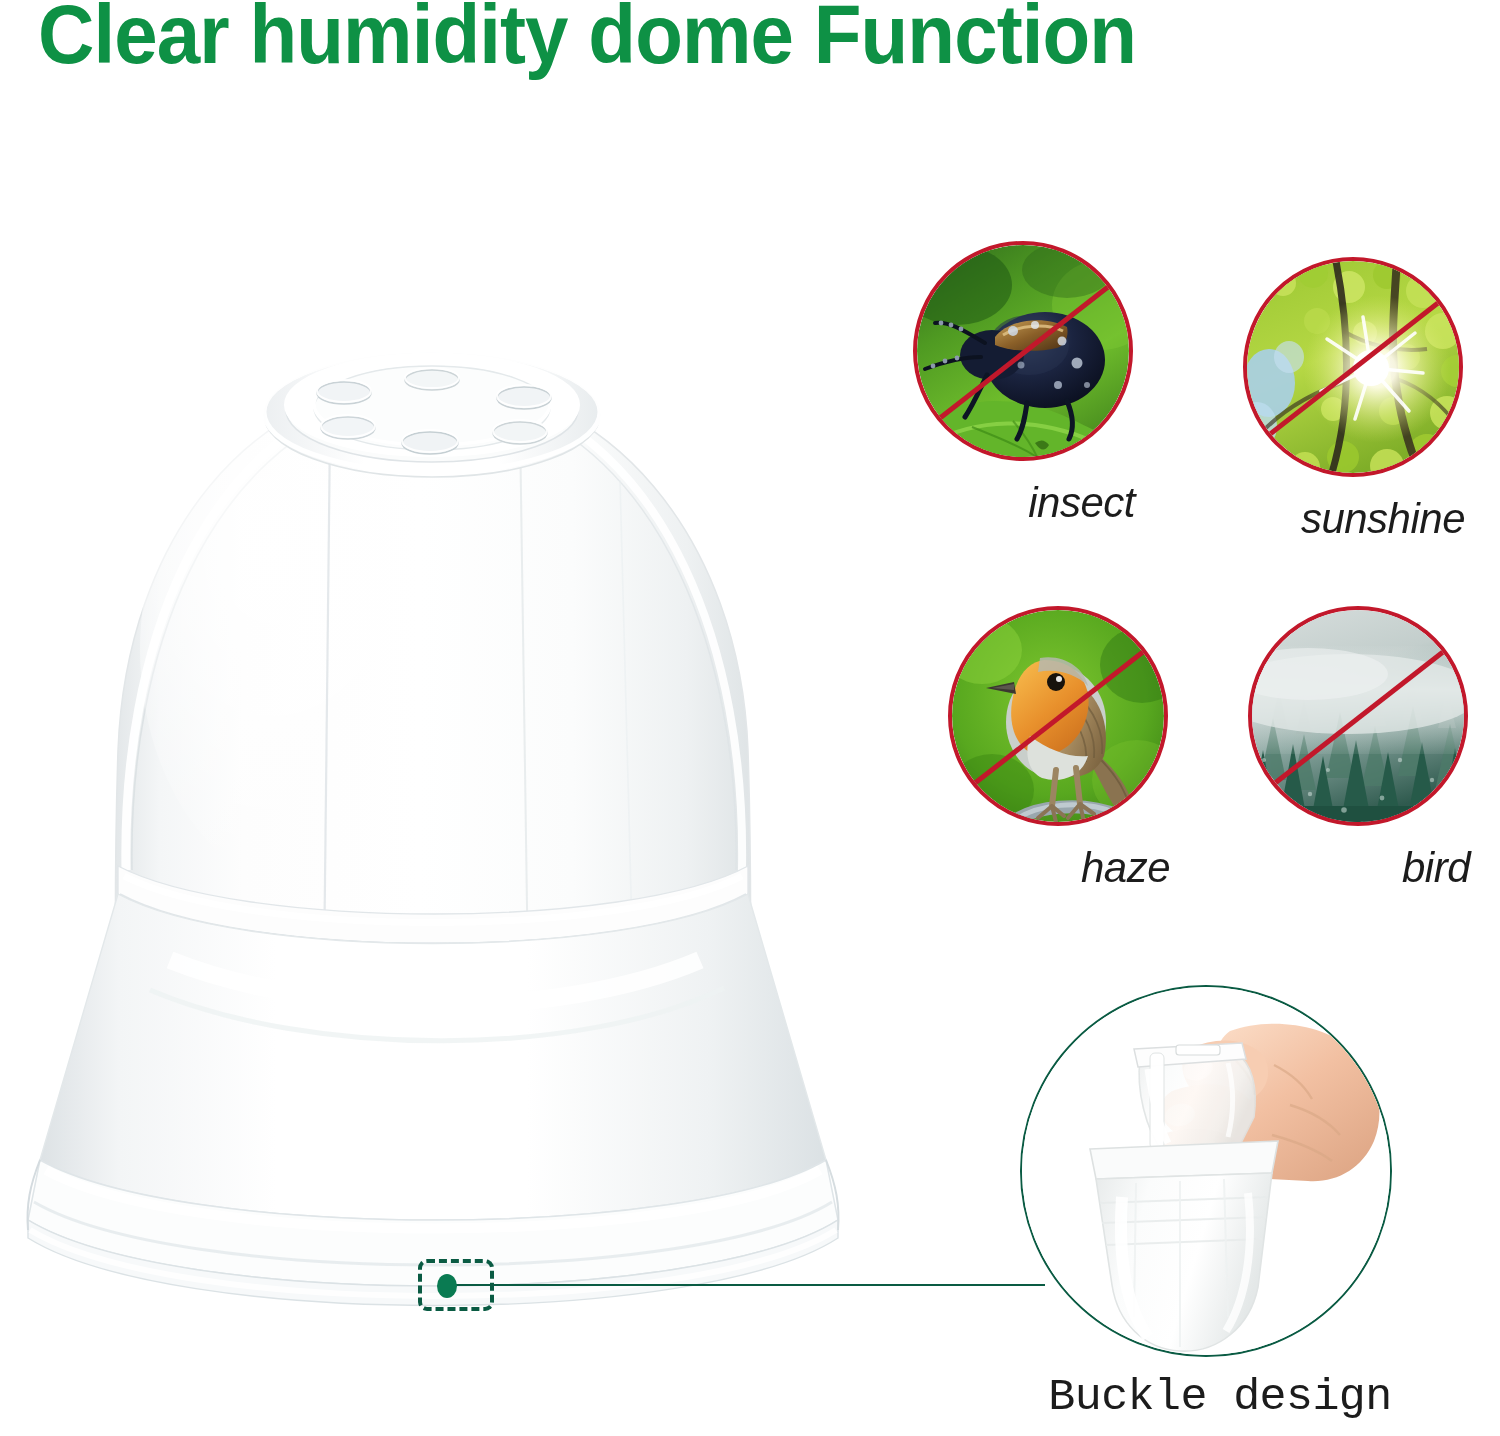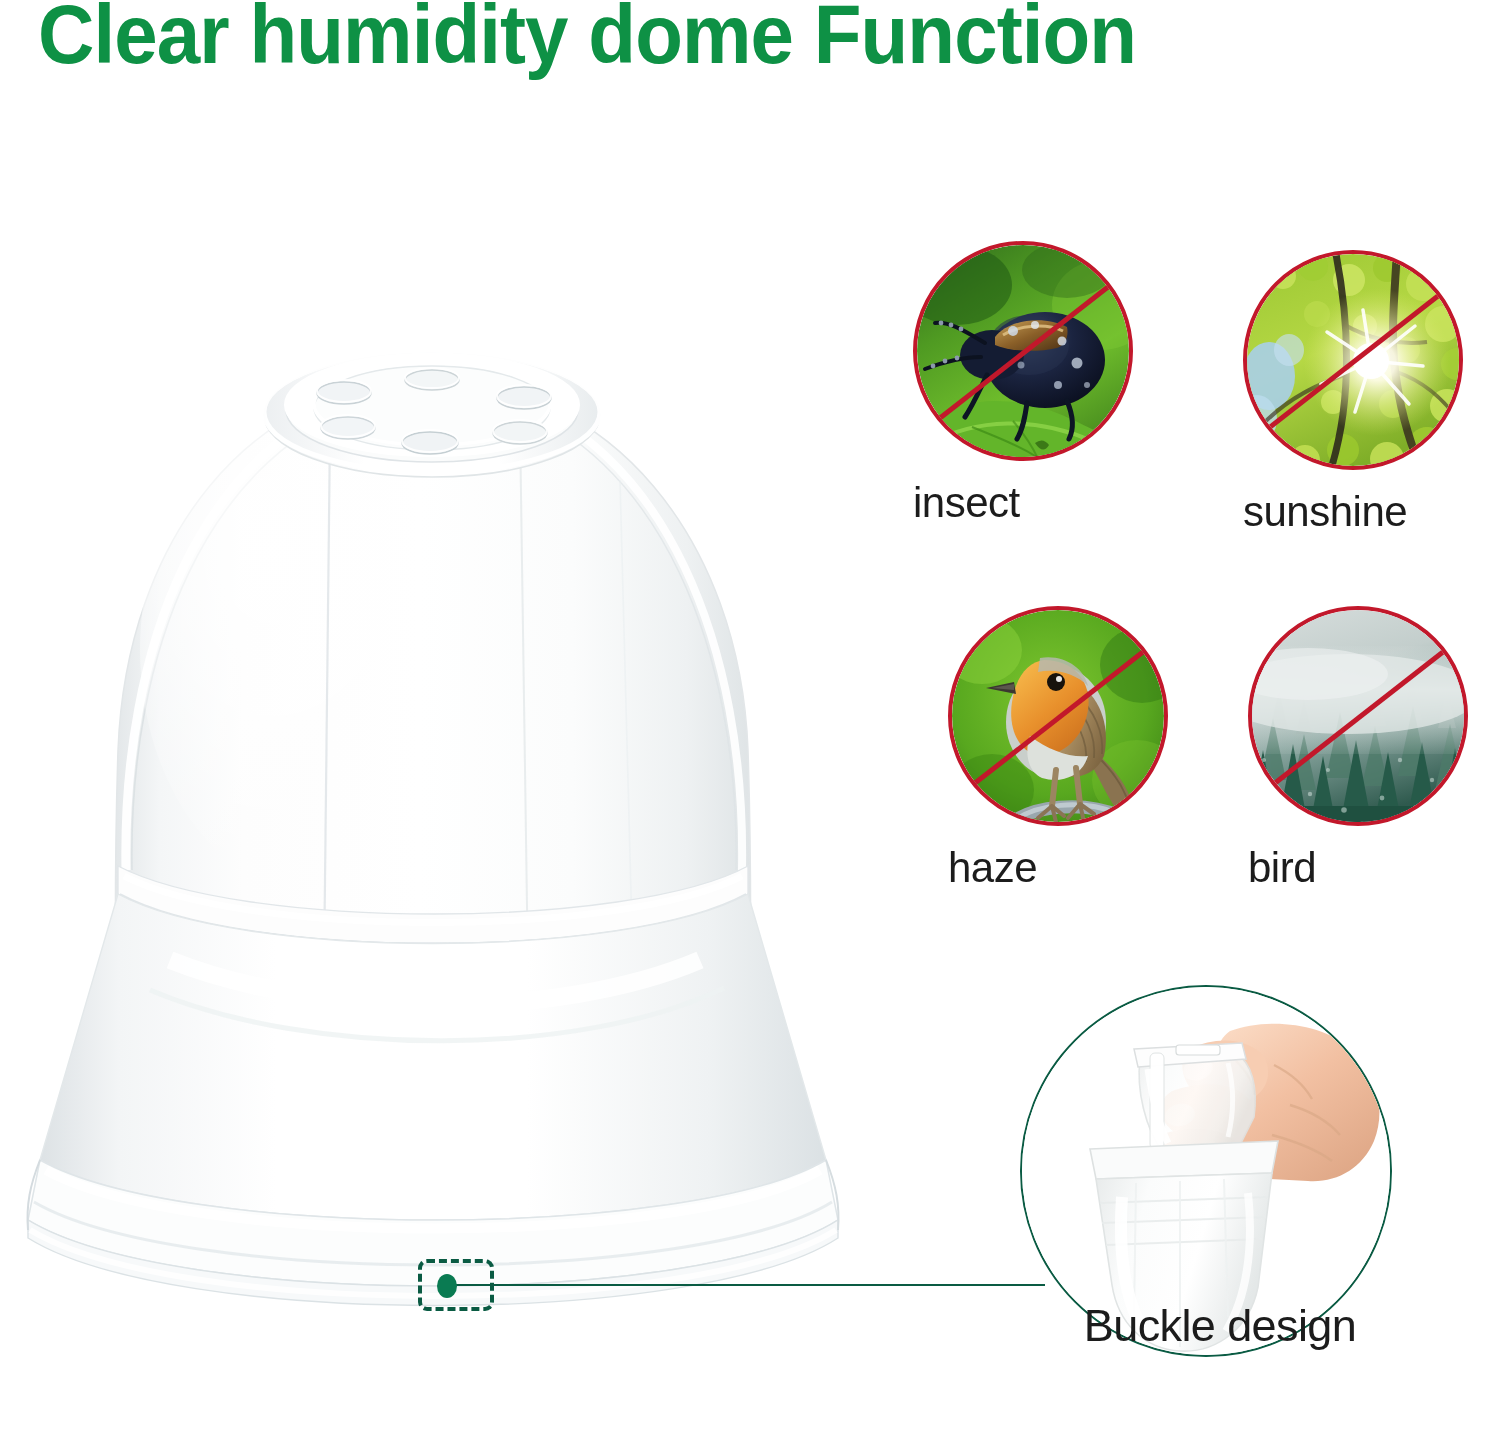--- a/index.html
+++ b/index.html
@@ -67,50 +67,51 @@
     left: -6%;
     top: 50%;
     width: 112%;
     height: 5px;
     background: #C2182B;
     transform: rotate(-38deg);
     transform-origin: center center;
     z-index: 5;
   }
   .feature-label {
-    text-align: left;
+    text-align: right;
     font-family: "Liberation Sans", sans-serif;
     font-size: 42px;
     font-weight: 400;
     color: #1c1c1c;
     letter-spacing: -0.5px;
     margin-top: 18px;
     white-space: nowrap;
+    font-style: italic;
   }
 
   
   #buckle-circle {
     position: absolute;
     left: 1020px;
     top: 985px;
     width: 372px;
     height: 372px;
     border-radius: 50%;
     border: 2px solid #0A5B43;
     box-sizing: border-box;
     overflow: hidden;
     background: #ffffff;
   }
   #buckle-label {
     position: absolute;
     left: 1020px;
-    top: 1300px;
+    top: 1372px;
     width: 400px;
     text-align: center;
-    font-family: Liberation Sans, sans-serif;
+    font-family: Liberation Mono, monospace;
     font-size: 45px;
     color: #1c1c1c;
     letter-spacing: -0.6px;
     white-space: nowrap;
   }
   #callout-line {
     position: absolute;
     left: 455px;
     top: 1284px;
     width: 590px;
@@ -331,21 +332,21 @@
         <path d="M 70 130 C 62 146, 56 160, 48 172" fill="none" stroke="#0d1525" stroke-width="5" stroke-linecap="round"></path>
         <path d="M 110 158 C 108 172, 106 184, 100 194" fill="none" stroke="#0d1525" stroke-width="5" stroke-linecap="round"></path>
         <path d="M 150 156 C 156 170, 158 182, 152 194" fill="none" stroke="#0d1525" stroke-width="5" stroke-linecap="round"></path>
       </svg>
     </div>
     <div class="strike"></div>
   </div>
   <div class="feature-label">insect</div>
 </div>
 
-<div class="feature" style="left:1243px; top:250px;">
+<div class="feature" style="left:1243px; top:257px;">
   <div class="feature-circle">
     <div class="feature-img">
       <svg viewBox="0 0 220 220" width="220" height="220" preserveAspectRatio="xMidYMid slice">
         <defs>
           <radialGradient id="sunGlow" cx="0.55" cy="0.5" r="0.45">
             <stop offset="0" stop-color="#ffffff"></stop>
             <stop offset="0.25" stop-color="#fffde8" stop-opacity="0.95"></stop>
             <stop offset="0.6" stop-color="#f2f5a8" stop-opacity="0.5"></stop>
             <stop offset="1" stop-color="#d9e86a" stop-opacity="0"></stop>
           </radialGradient>

